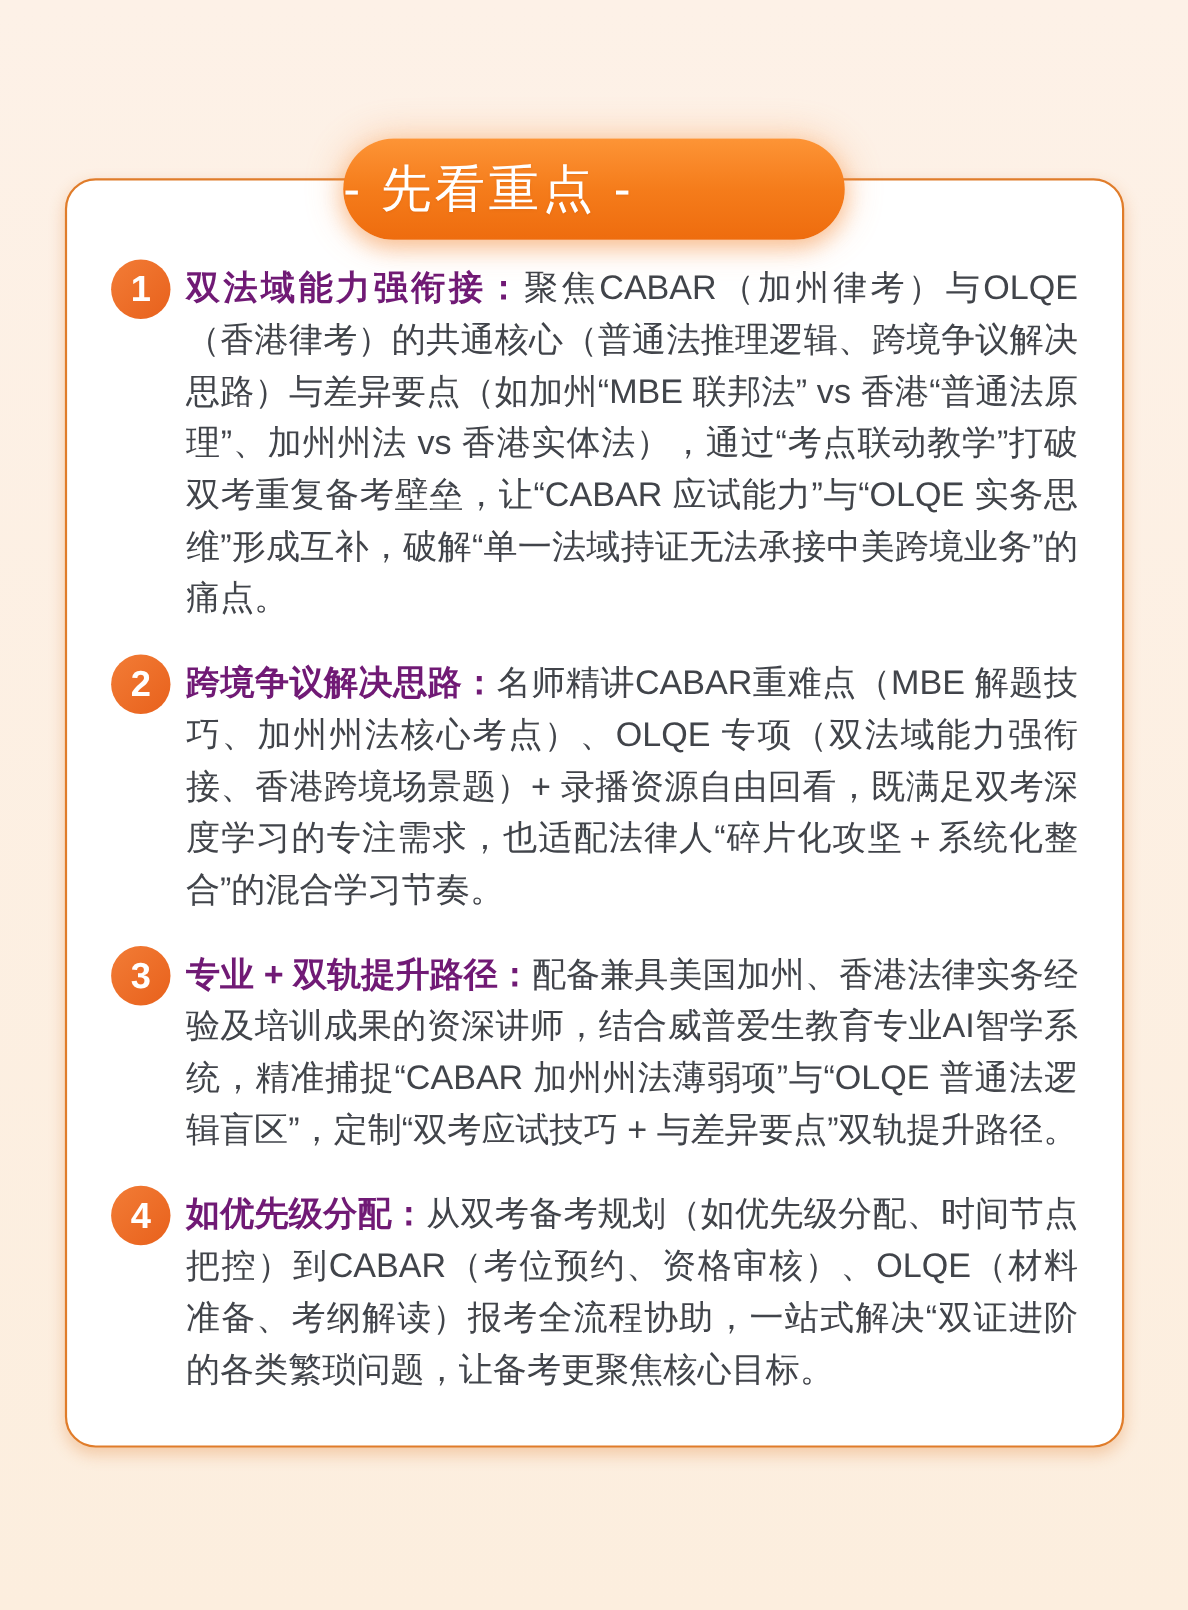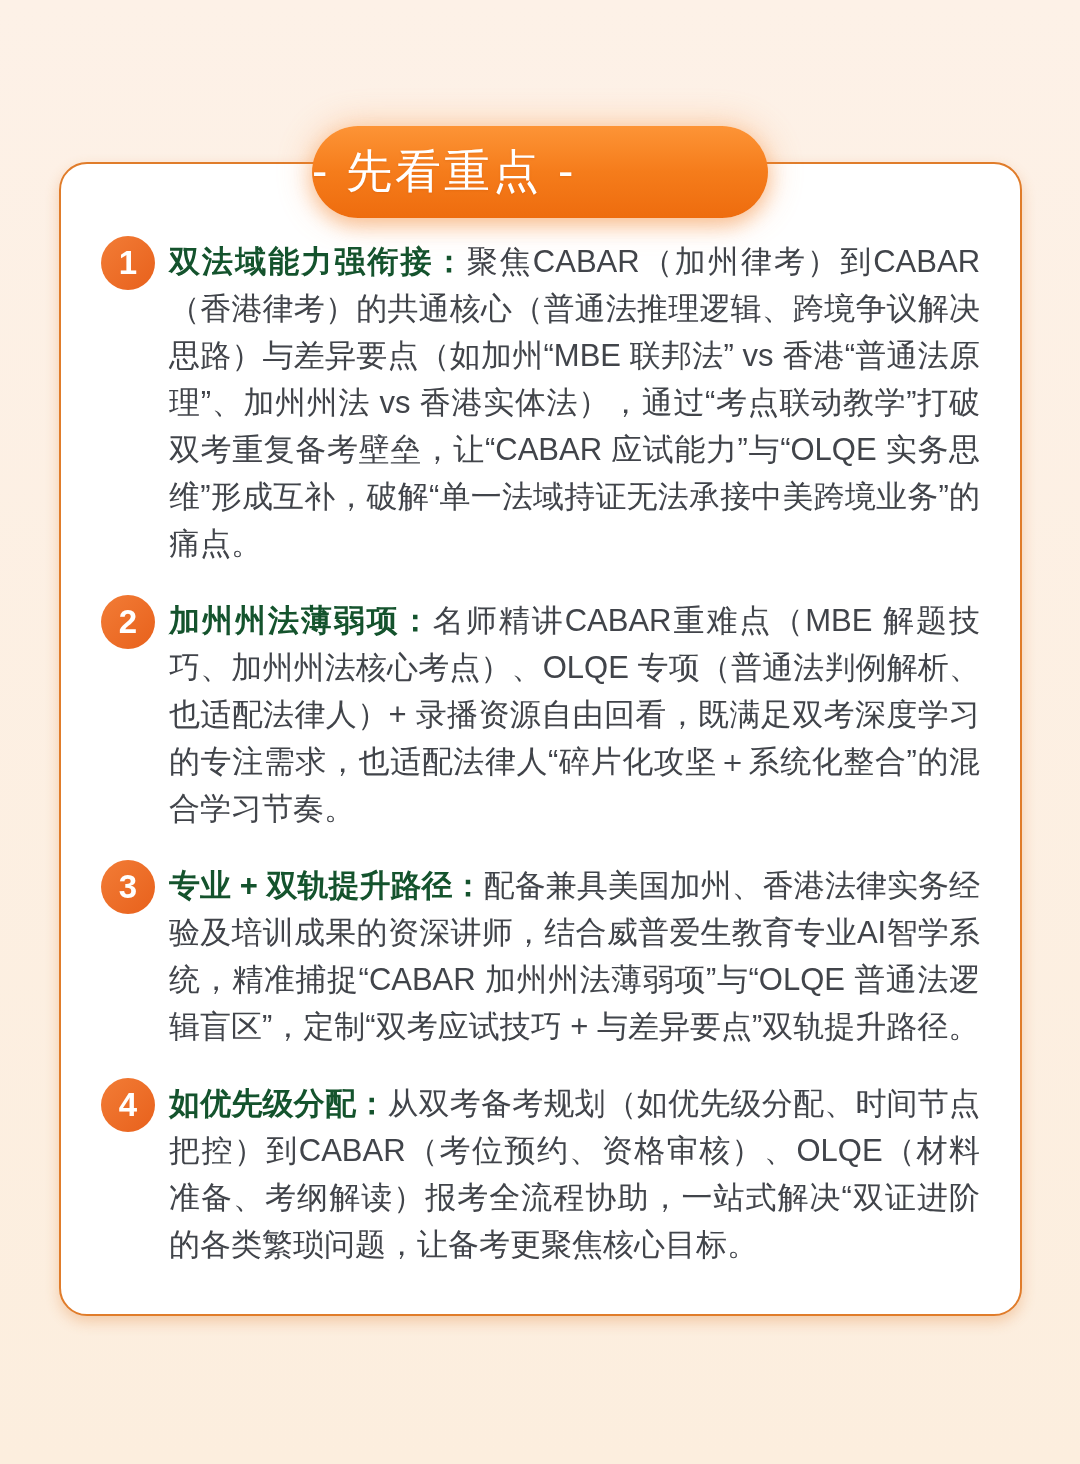--- a/index.html
+++ b/index.html
@@ -74,43 +74,43 @@
     justify-content: center;
   }
   .txt {
     margin: 0;
     font-size: 31px;
     line-height: 47px;
     color: #41444a;
     text-align: justify;
   }
   .txt strong {
-    color: #14532d;
+    color: #701a75;
     font-weight: bold;
   }
 </style>
 </head>
 <body>
 
 <div class="page">
 
   <div class="badge-pill">
     <span>- 先看重点 -</span>
   </div>
 
   <div class="card">
 
     <div class="point">
       <div class="num">1</div>
-      <p class="txt"><strong>双法域能力强衔接：</strong><span>聚焦CABAR（加州律考）到CABAR（香港律考）的共通核心（普通法推理逻辑、跨境争议解决思路）与差异要点（如加州“MBE 联邦法” vs 香港“普通法原理”、加州州法 vs 香港实体法），通过“考点联动教学”打破双考重复备考壁垒，让“CABAR 应试能力”与“OLQE 实务思维”形成互补，破解“单一法域持证无法承接中美跨境业务”的痛点。</span></p>
+      <p class="txt"><strong>双法域能力强衔接：</strong><span>聚焦CABAR（加州律考）与OLQE（香港律考）的共通核心（普通法推理逻辑、跨境争议解决思路）与差异要点（如加州“MBE 联邦法” vs 香港“普通法原理”、加州州法 vs 香港实体法），通过“考点联动教学”打破双考重复备考壁垒，让“CABAR 应试能力”与“OLQE 实务思维”形成互补，破解“单一法域持证无法承接中美跨境业务”的痛点。</span></p>
     </div>
 
     <div class="point">
       <div class="num">2</div>
-      <p class="txt"><strong>加州州法薄弱项：</strong><span>名师精讲CABAR重难点（MBE 解题技巧、加州州法核心考点）、OLQE 专项（普通法判例解析、也适配法律人）+ 录播资源自由回看，既满足双考深度学习的专注需求，也适配法律人“碎片化攻坚＋系统化整合”的混合学习节奏。</span></p>
+      <p class="txt"><strong>跨境争议解决思路：</strong><span>名师精讲CABAR重难点（MBE 解题技巧、加州州法核心考点）、OLQE 专项（双法域能力强衔接、香港跨境场景题）+ 录播资源自由回看，既满足双考深度学习的专注需求，也适配法律人“碎片化攻坚＋系统化整合”的混合学习节奏。</span></p>
     </div>
 
     <div class="point">
       <div class="num">3</div>
       <p class="txt"><strong>专业 + 双轨提升路径：</strong><span>配备兼具美国加州、香港法律实务经验及培训成果的资深讲师，结合威普爱生教育专业AI智学系统，精准捕捉“CABAR 加州州法薄弱项”与“OLQE 普通法逻辑盲区”，定制“双考应试技巧 + 与差异要点”双轨提升路径。</span></p>
     </div>
 
     <div class="point">
       <div class="num">4</div>
       <p class="txt"><strong>如优先级分配：</strong><span>从双考备考规划（如优先级分配、时间节点把控）到CABAR（考位预约、资格审核）、OLQE（材料准备、考纲解读）报考全流程协助，一站式解决“双证进阶 的各类繁琐问题，让备考更聚焦核心目标。</span></p>

